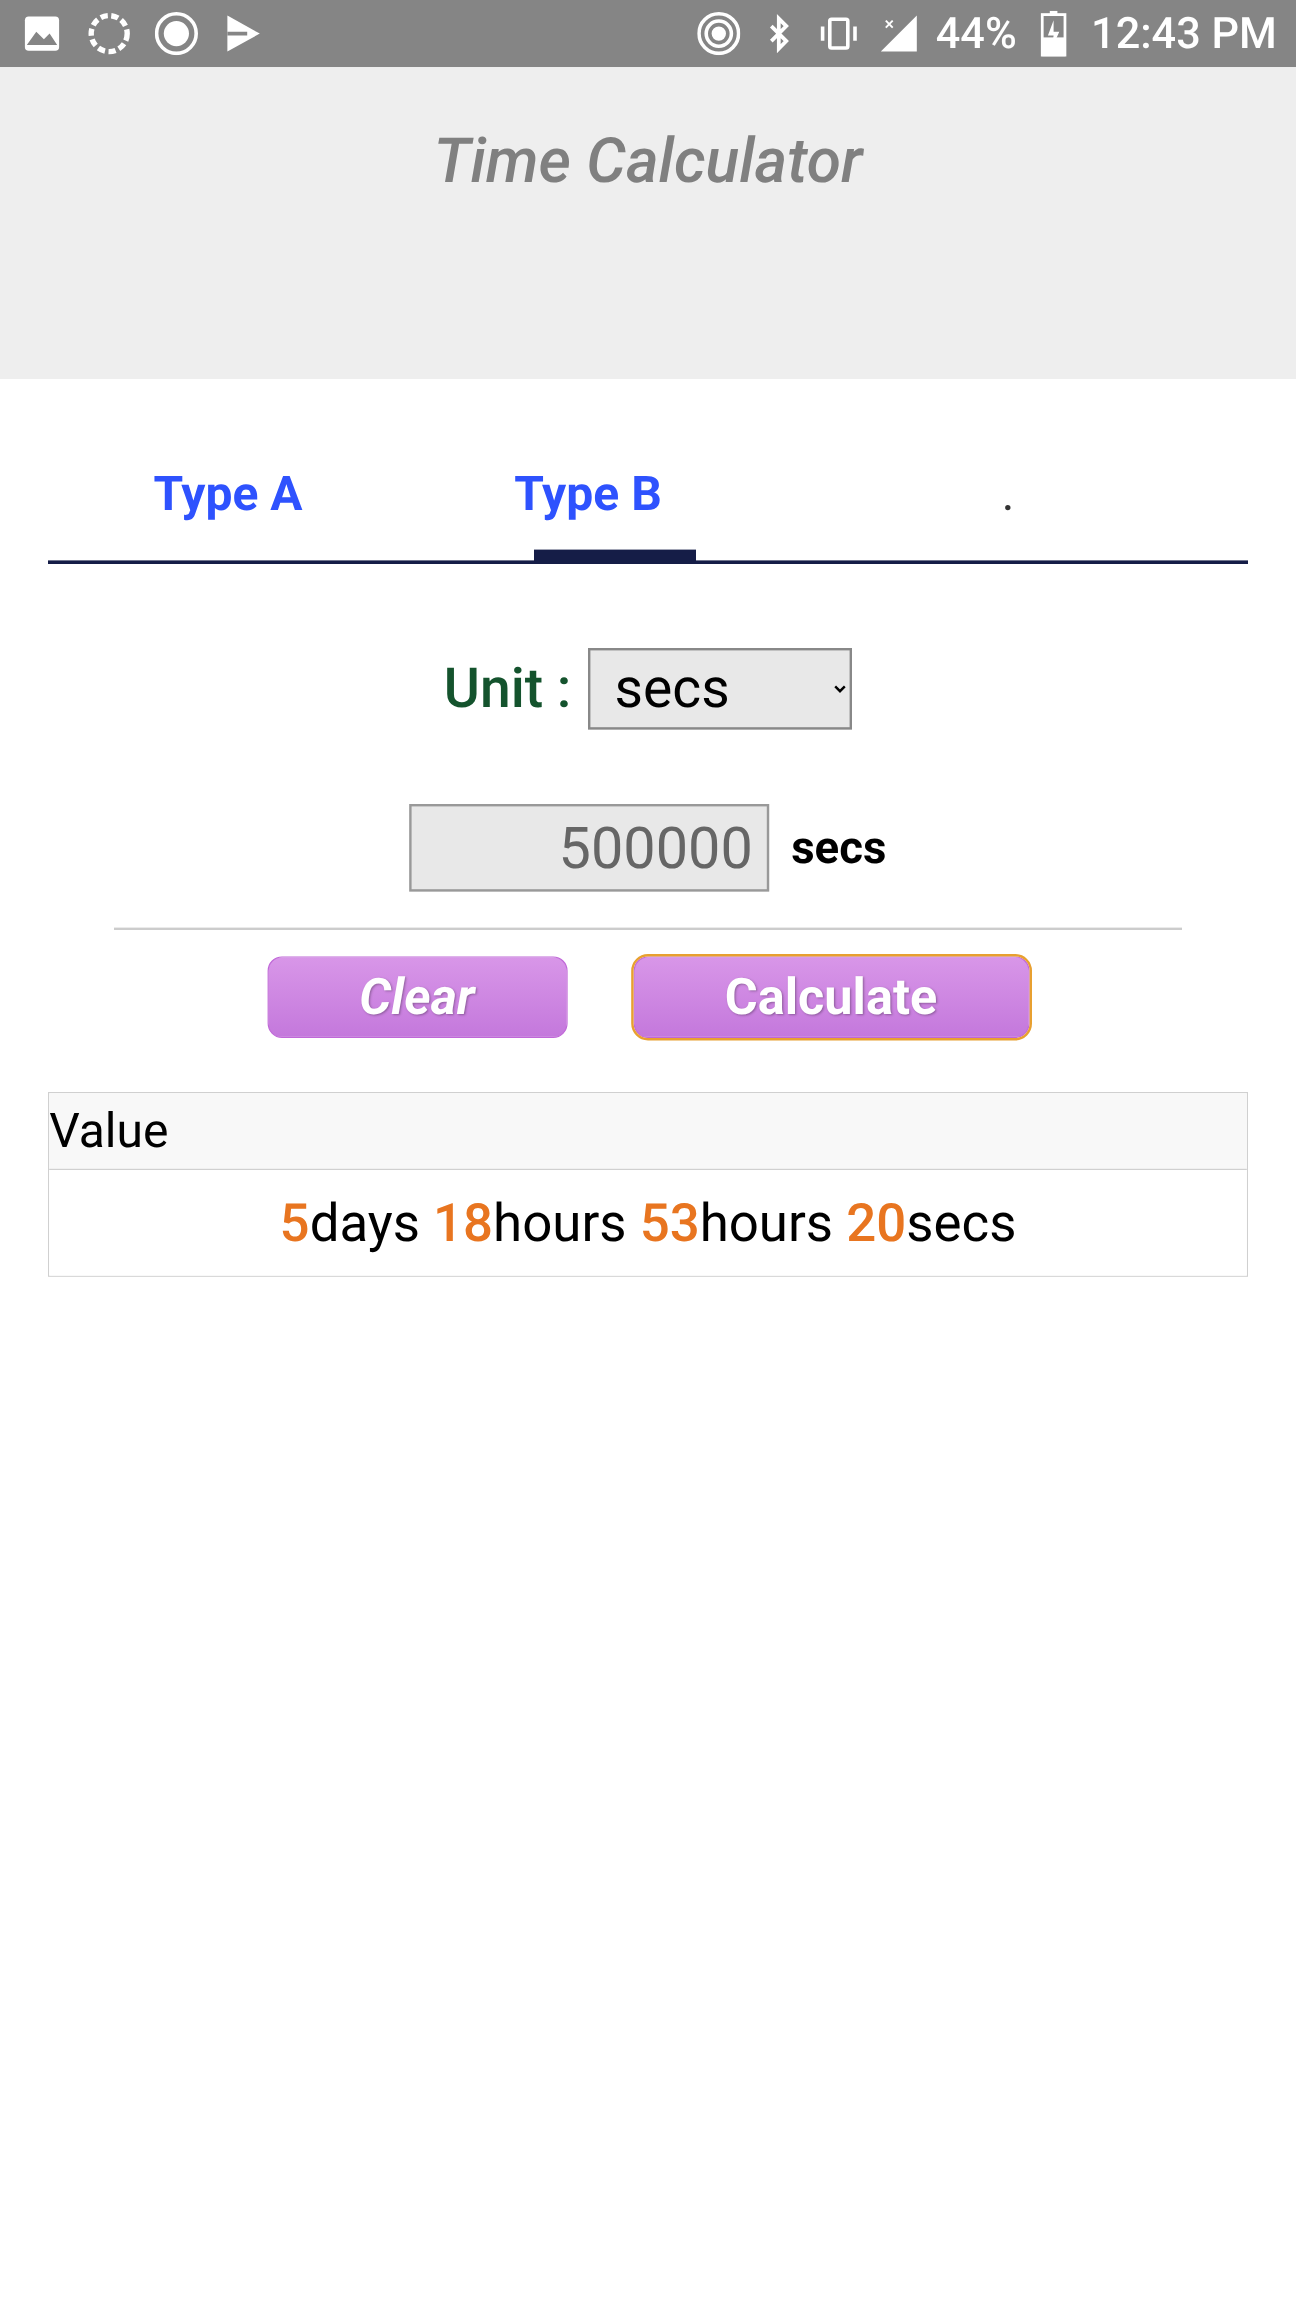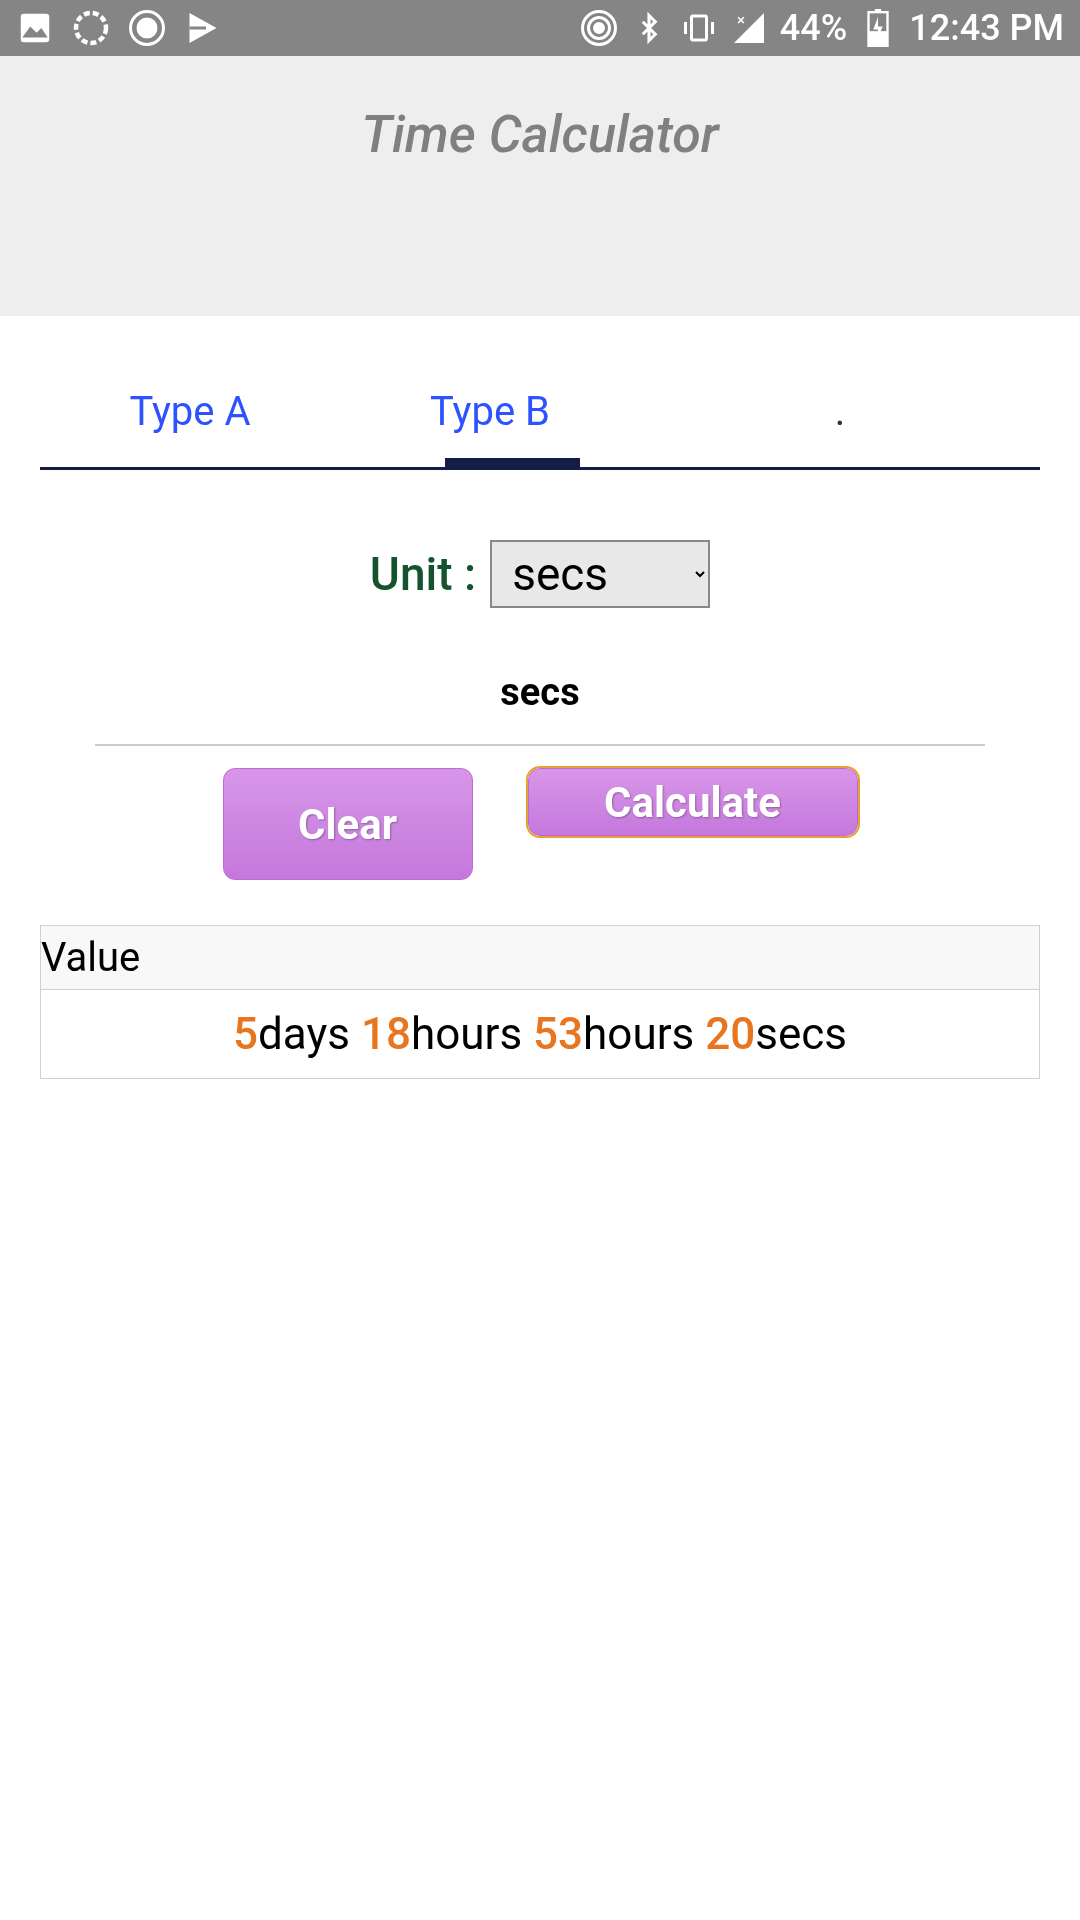--- a/index.html
+++ b/index.html
@@ -42,21 +42,21 @@
       display: flex;
       border-bottom: 3px solid #151d47;
       margin: 0 20px;
       position: relative;
     }
     .tab {
       flex: 1;
       text-align: center;
       padding: 32px 0;
       font-size: 40px;
-      font-weight: 400;
+      font-weight: 700;
       color: #2e52fe;
       cursor: pointer;
       max-width: 300px;
     }
     .tab-dot {
       flex: 1;
       text-align: center;
       padding: 32px 0;
       font-size: 40px;
       color: #333;
@@ -128,21 +128,22 @@
       font-weight: 700;
       color: #ffffff;
       text-shadow: 1px 1px 2px rgba(0,0,0,0.3);
       border-radius: 12px;
       cursor: pointer;
       background: linear-gradient(to bottom, #d896e8, #c478dc);
       border: 1px solid #c068d8;
     }
     .btn-clear {
       width: 250px;
-      height: 112px;
+      height: 68px;
+      font-style: italic;
     }
     .btn-calculate {
       width: 330px;
       height: 68px;
       outline: 2px solid #e8a030;
       outline-offset: 0px;
     }
     
     .result-table {
       margin: 45px 20px;
@@ -250,20 +251,21 @@
   </div>
 
   <div class="unit-row">
     <span class="unit-label">Unit :</span>
     <select class="unit-select">
       <option>secs</option>
     </select>
   </div>
 
   <div class="input-row">
+    <input type="text" class="value-input" value="500000" style="">
     <span class="value-unit">secs</span>
   </div>
 
   <div class="button-row">
     <button class="btn btn-clear">Clear</button>
     <button class="btn btn-calculate">Calculate</button>
   </div>
 
   <div class="result-table">
     <div class="result-header">Value</div>

